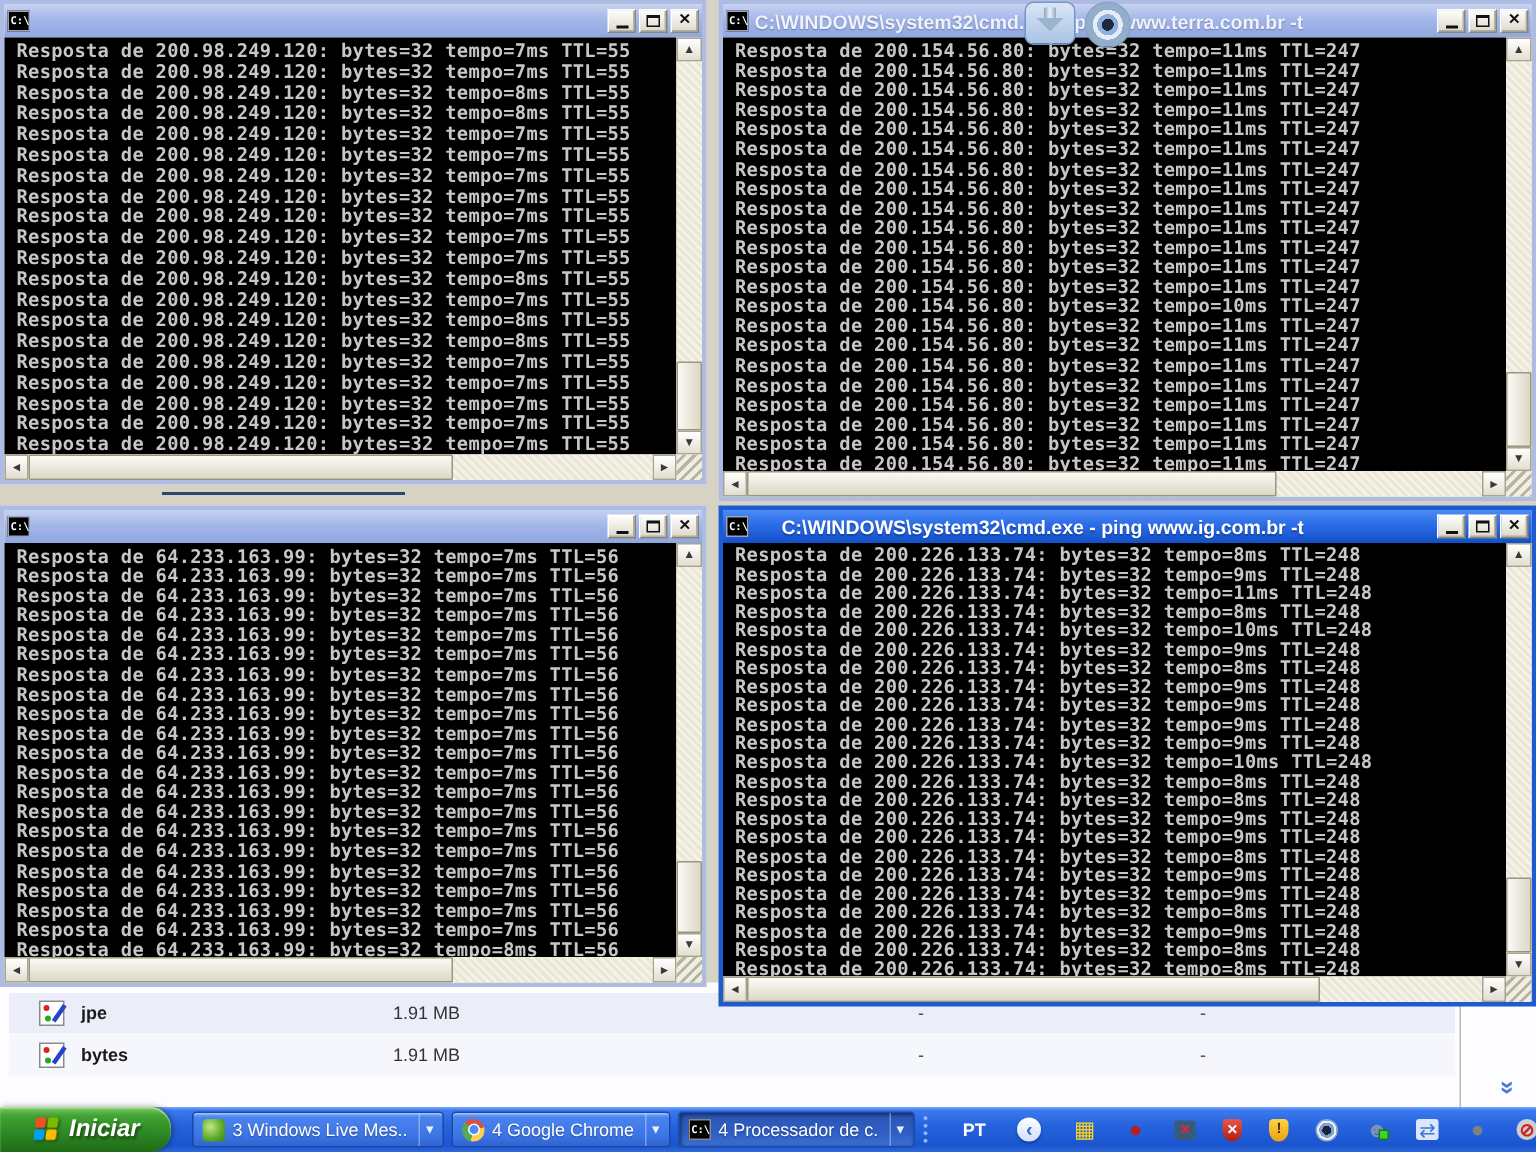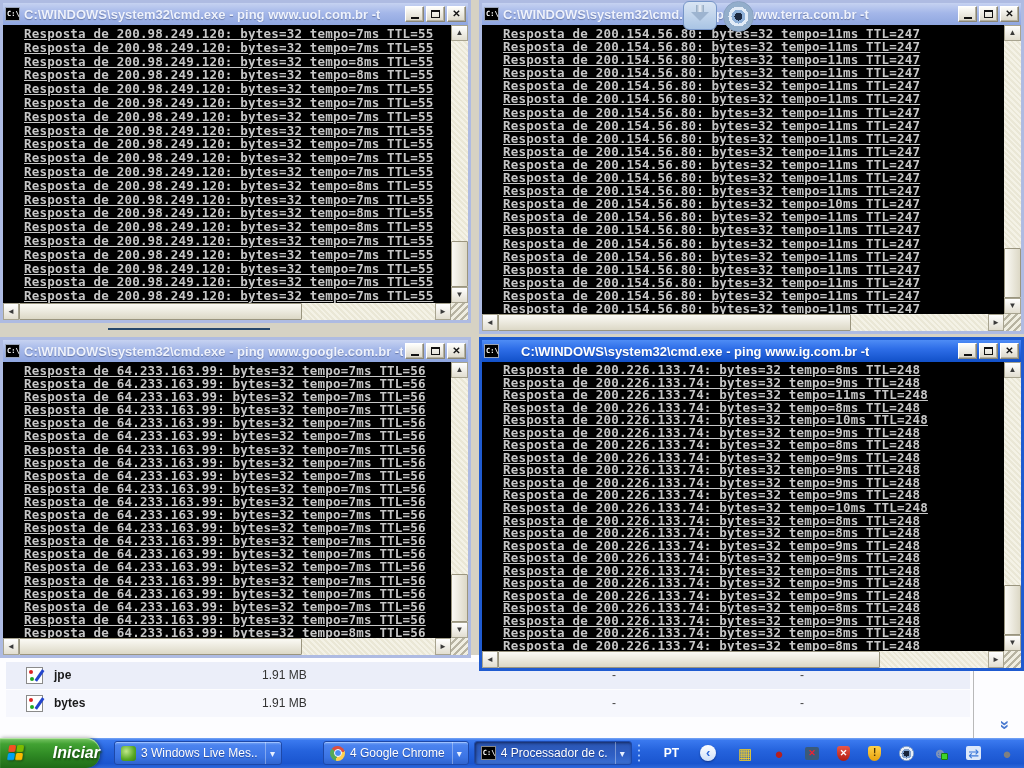--- a/index.html
+++ b/index.html
@@ -41,21 +41,21 @@
   .tbtns{margin-left:auto;display:flex;gap:2px;flex:0 0 auto;}
   .tbtn{width:19px;height:16px;background:linear-gradient(180deg,#fefefb,#dcd8ca);
     border:1px solid #8a8676;border-top-color:#fff;border-left-color:#fff;
     box-shadow:inset -1px -1px 0 #b5b1a0;display:inline-flex;align-items:center;justify-content:center;
     box-sizing:border-box;}
   .g-min{width:8px;height:2px;background:#111;margin-top:8px;}
   .g-max{width:9px;height:8px;border:1px solid #111;border-top-width:2px;box-sizing:border-box;}
   .g-x{font-size:10px;font-weight:bold;color:#111;line-height:1;}
   .console{position:absolute;left:0;top:22px;right:17px;bottom:17px;background:#000;
     color:#c7c7c7;font-family:"DejaVu Sans Mono",monospace;font-weight:bold;font-size:12.5px;
-    letter-spacing:.2px;white-space:pre;overflow:hidden;padding:2px 0 0 21px;cursor:text;text-decoration:underline;}
+    letter-spacing:.2px;white-space:pre;overflow:hidden;padding:2px 0 0 8px;cursor:text;}
   .vscroll{position:absolute;top:22px;right:0;bottom:17px;width:17px;background:#f2f0e3;
     display:flex;flex-direction:column;}
   .hscroll{position:absolute;left:0;bottom:0;right:17px;height:17px;background:#f2f0e3;
     display:flex;flex-direction:row;}
   .sbtn{flex:0 0 16px;height:16px;width:17px;background:linear-gradient(180deg,#fff,#e2ded0);
     border:1px solid #a8a490;box-sizing:border-box;color:#3a3a3a;font-size:8px;line-height:1;
     display:flex;align-items:center;justify-content:center;}
   .hscroll .sbtn{height:17px;width:16px;}
   .vtrack{flex:1;position:relative;background:repeating-linear-gradient(45deg,#f4f2e6 0 2px,#eae7d6 2px 4px);}
   .htrack{flex:1;position:relative;background:repeating-linear-gradient(45deg,#f4f2e6 0 2px,#eae7d6 2px 4px);}
@@ -77,44 +77,44 @@
   .oa-stem{width:8px;height:7px;margin:3px auto 0;background:linear-gradient(90deg,#8fa6c0,#edf2f9,#8fa6c0);}
   .oa-head{width:0;height:0;margin:0 auto;border:9px solid transparent;border-top:9px solid #9db4d0;}
   .overlay-b{position:absolute;left:723px;top:1px;width:31px;height:31px;z-index:30;border-radius:50%;
     background:radial-gradient(circle,#1d2940 0 4px,#8fb0d8 4px 7px,#e3ecf7 7px 10px,#93aecb 10px 15.5px);
     border:1px solid #8aa2c2;box-sizing:border-box;}
 
   
   .taskbar{position:absolute;left:0;top:738px;width:1024px;height:30px;z-index:40;
     background:linear-gradient(180deg,#79a7f5 0%,#3a79ef 8%,#2563dd 42%,#1a55cf 85%,#2e68da 100%);
     display:flex;align-items:center;}
-  .startbtn{height:30px;width:100px;flex:0 0 auto;display:flex;align-items:center;gap:6px;
-    padding-left:8px;box-sizing:border-box;border-radius:0 14px 14px 0;cursor:pointer;
+  .startbtn{height:30px;width:114px;flex:0 0 auto;display:flex;align-items:center;gap:6px;
+    padding-left:23px;box-sizing:border-box;border-radius:0 14px 14px 0;cursor:pointer;
     background:linear-gradient(180deg,#7cc768 0%,#42a233 20%,#2f8a24 55%,#1f6b17 100%);
-    box-shadow:1px 0 4px rgba(0,0,0,.4), inset 0 1px 1px #b8e8a8;justify-content:space-between;}
+    box-shadow:1px 0 4px rgba(0,0,0,.4), inset 0 1px 1px #b8e8a8;}
   .start-label{color:#fff;font-style:italic;font-weight:bold;font-size:16px;
     text-shadow:1px 2px 2px #1c4a12;}
   .flag{width:17px;height:17px;display:grid;grid-template-columns:7px 7px;grid-template-rows:7px 7px;
     gap:1px;transform:skewX(-8deg);filter:drop-shadow(1px 1px 1px #1c4a12);}
   .flag span{border-radius:1.5px;}
   .f1{background:#f25022;} .f2{background:#7cbb00;} .f3{background:#00a1f1;} .f4{background:#ffbb00;}
   .tb-handle{width:5px;height:22px;margin:0 6px 0 8px;
     background-image:radial-gradient(circle,#bcd4ff 1.1px,rgba(0,0,0,0) 1.3px);
     background-size:5px 5px;background-repeat:repeat-y;cursor:grab;}
   .taskbtn{height:24px;display:flex;align-items:center;gap:5px;padding:0 2px 0 6px;margin-right:5px;
     border-radius:3px;border:1px solid #1d48a8;box-sizing:border-box;cursor:pointer;
     background:linear-gradient(180deg,#7aa8f8 0%,#4b83ef 14%,#3b74e4 70%,#2f64cf 100%);
     box-shadow:inset 0 1px 0 #9cc0ff;}
   .taskbtn.pressed{background:linear-gradient(180deg,#2a55b2 0%,#2f5fc4 60%,#3a6fd2 100%);
     box-shadow:inset 1px 1px 3px rgba(0,0,20,.55);}
   .tb-label{color:#fff;font-size:12px;white-space:nowrap;overflow:hidden;
     text-shadow:0 1px 1px rgba(0,0,40,.4);}
   .tb-dd{color:#e8f0ff;font-size:10px;padding:0 4px;border-left:1px solid rgba(255,255,255,.35);
     margin-left:2px;align-self:stretch;display:flex;align-items:center;}
-  .b0{width:168px;} .b1{width:152px;margin-left:36px;} .b2{width:158px;}
+  .b0{width:168px;} .b1{width:152px;} .b2{width:158px;}
   .msn{width:15px;height:15px;flex:0 0 auto;border-radius:3px;
     background:radial-gradient(circle at 35% 35%,#c0e88a,#58a824 60%,#3c8214);}
   .chrome{width:15px;height:15px;flex:0 0 auto;border-radius:50%;position:relative;
     background:conic-gradient(from -45deg,#dd4f3e 0 33%,#ffd04f 0 66%,#57a956 0 100%);}
   .chrome:after{content:"";position:absolute;inset:3.5px;border-radius:50%;background:#4c8bf5;
     border:1.5px solid #fff;box-sizing:border-box;}
   .cmdico-tb{width:15px;height:14px;flex:0 0 auto;background:#000;border:1px solid #888;
     color:#fff;font:bold 7px "DejaVu Sans Mono",monospace;display:inline-flex;align-items:center;
     padding-left:1px;box-sizing:border-box;}
 
@@ -183,21 +183,20 @@
       <span class="fl-size">1.91 MB</span>
     </div>
     <div class="fl-sep"></div>
     <span class="fl-chevron">»</span>
   </div>
   <div class="bg-fragment"></div>
 
   <div class="cmd-window w0">
     <div class="titlebar">
       <span class="cmdico">C:\</span>
-      <span class="ttext">C:\WINDOWS\system32\cmd.exe - ping www.uol.com.br -t</span>
       <span class="tbtns">
         <span class="tbtn">
             <span class="g-min"></span>
           </span>
         <span class="tbtn">
             <span class="g-max"></span>
           </span>
         <span class="tbtn">
             <span class="g-x">✕</span>
           </span>
@@ -291,21 +290,20 @@
           <span class="hthumb" style="width:72%"></span>
         </span>
       <span class="sbtn">►</span>
     </div>
     <div class="grip"></div>
   </div>
 
   <div class="cmd-window w2">
     <div class="titlebar">
       <span class="cmdico">C:\</span>
-      <span class="ttext">C:\WINDOWS\system32\cmd.exe - ping www.google.com.br -t</span>
       <span class="tbtns">
         <span class="tbtn">
             <span class="g-min"></span>
           </span>
         <span class="tbtn">
             <span class="g-max"></span>
           </span>
         <span class="tbtn">
             <span class="g-x">✕</span>
           </span>

